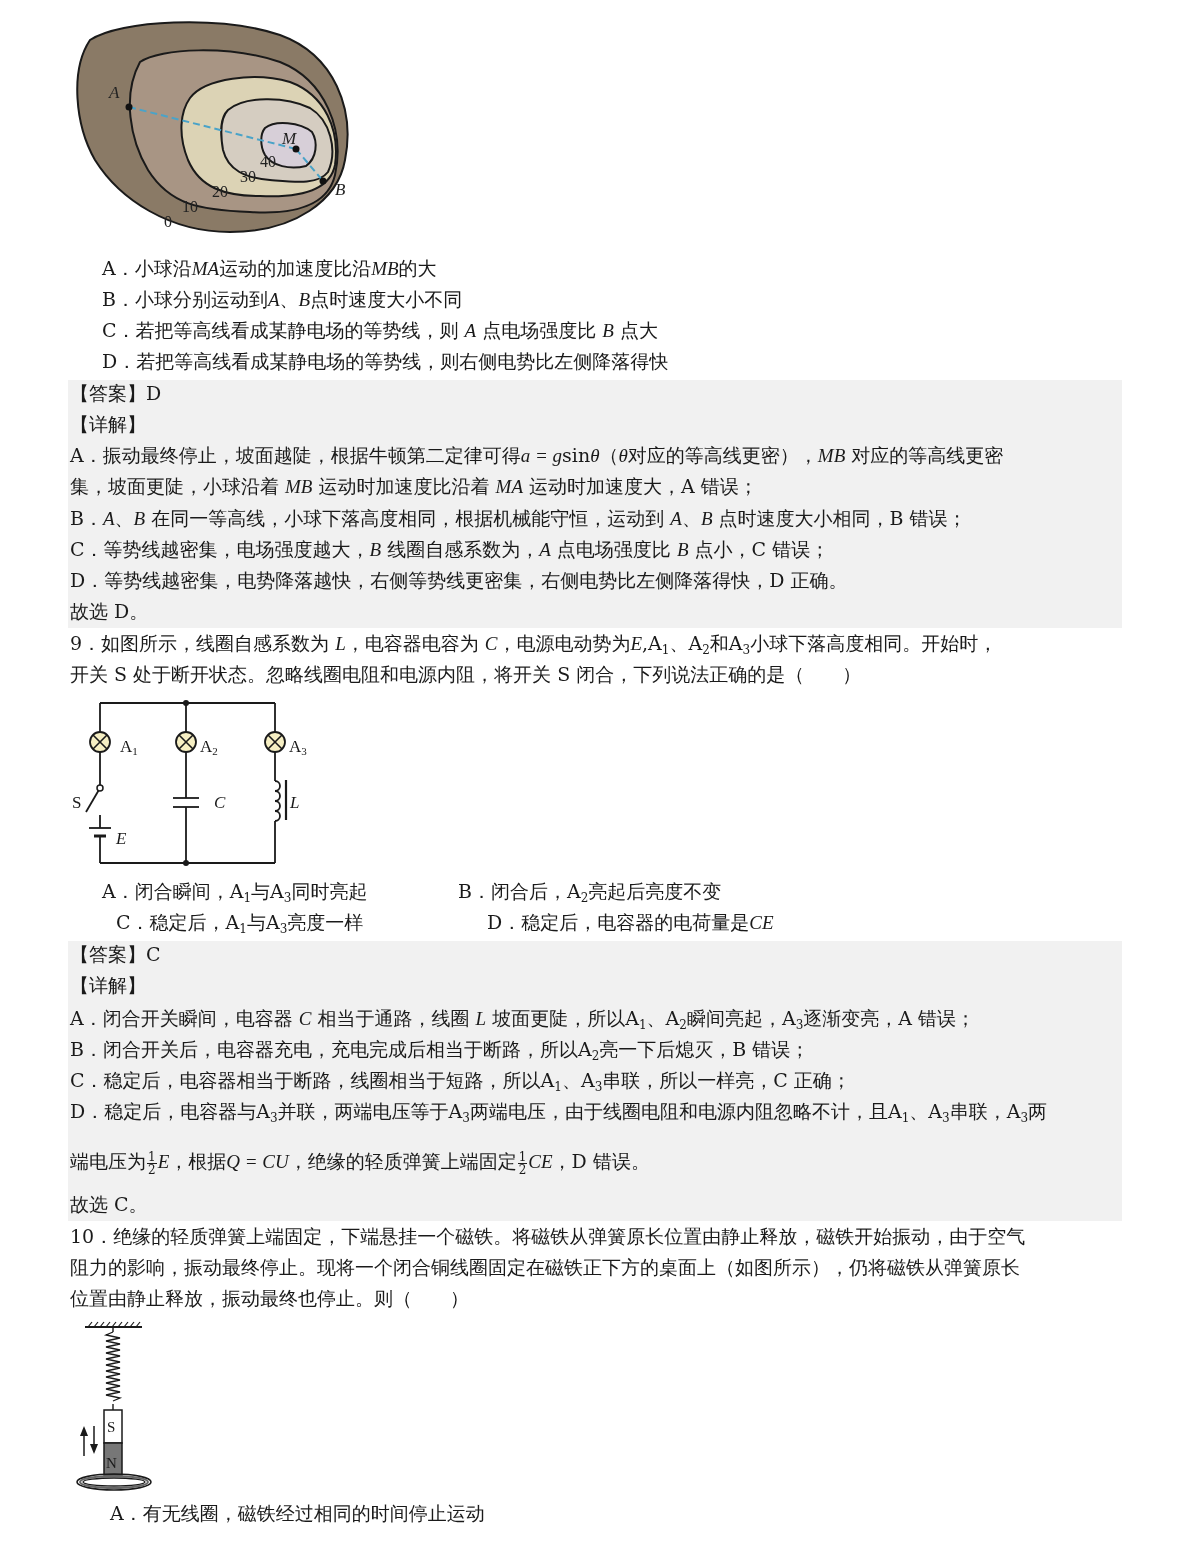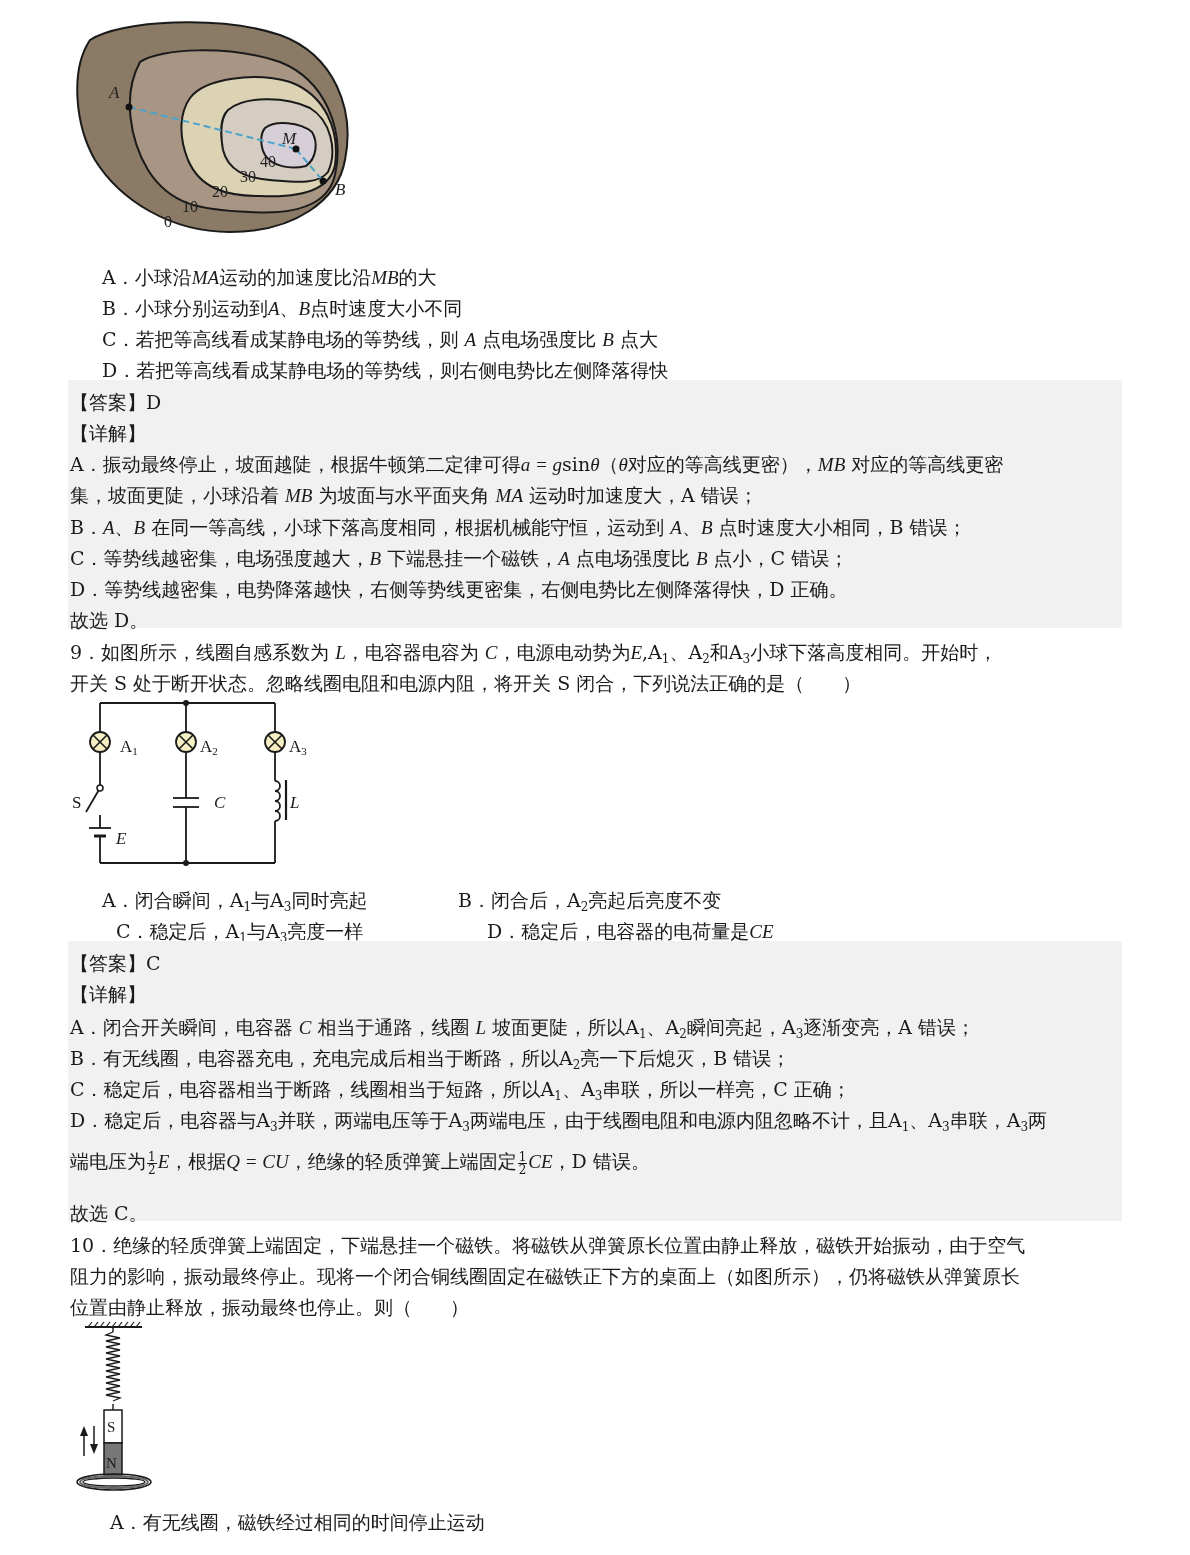--- a/index.html
+++ b/index.html
@@ -2,21 +2,21 @@
 <html><head>
 <meta charset="utf-8">
 <style>
   html, body { margin: 0; padding: 0; background: #ffffff; }
   body {
     width: 1190px; height: 1555px; position: relative; overflow: hidden;
     font-family: "DejaVu Serif", "Liberation Serif", serif;
     color: #1a1a1a; font-size: 19px;
   }
   .abs { position: absolute; }
-  .line { position: absolute; white-space: nowrap; line-height: 44px; height: 30px; }
+  .line { position: absolute; white-space: nowrap; line-height: 26px; height: 30px; }
   .panel { position: absolute; left: 68px; width: 1054px; background: #f1f1f1; }
   i.m { font-family: "Liberation Serif", serif; font-style: italic; }
   .sub { font-size: 12px; vertical-align: -4px; }
   .frac { display: inline-block; vertical-align: middle; text-align: center; font-size: 12px; line-height: 12px; margin: 0 1px; }
   .frac span { display: block; }
   .frac .num { border-bottom: 1px solid #1a1a1a; padding: 0 1px; }
 </style>
 </head>
 <body>
 
@@ -52,27 +52,27 @@
 </div>
 <div class="line" style="left:102px;top:348px">D．若把等高线看成某静电场的等势线，则右侧电势比左侧降落得快</div>
 
 <div class="panel" style="top:380px;height:248px"></div>
 <div class="line" style="left:70px;top:380px">【答案】D</div>
 <div class="line" style="left:70px;top:411px">【详解】</div>
 <div class="line" style="left:70px;top:442px">
   <span>A．振动最终停止，坡面越陡，根据牛顿第二定律可得</span><i class="m">a = g</i><span>sin</span><i class="m">θ</i><span>（</span><i class="m">θ</i><span>对应的等高线更密），</span><i class="m">MB</i><span> 对应的等高线更密</span>
 </div>
 <div class="line" style="left:70px;top:473px">
-  <span>集，坡面更陡，小球沿着 </span><i class="m">MB</i><span> 为坡面与水平面夹角 </span><i class="m">MA</i><span> 运动时加速度大，A 错误；</span>
+  <span>集，坡面更陡，小球沿着 </span><i class="m">MB</i><span> 运动时加速度比沿着 </span><i class="m">MA</i><span> 运动时加速度大，A 错误；</span>
 </div>
 <div class="line" style="left:70px;top:505px">
   <span>B．</span><i class="m">A</i><span>、</span><i class="m">B</i><span> 在同一等高线，小球下落高度相同，根据机械能守恒，运动到 </span><i class="m">A</i><span>、</span><i class="m">B</i><span> 点时速度大小相同，B 错误；</span>
 </div>
 <div class="line" style="left:70px;top:536px">
-  <span>C．等势线越密集，电场强度越大，</span><i class="m">B</i><span> 下端悬挂一个磁铁，</span><i class="m">A</i><span> 点电场强度比 </span><i class="m">B</i><span> 点小，C 错误；</span>
+  <span>C．等势线越密集，电场强度越大，</span><i class="m">B</i><span> 线圈自感系数为，</span><i class="m">A</i><span> 点电场强度比 </span><i class="m">B</i><span> 点小，C 错误；</span>
 </div>
 <div class="line" style="left:70px;top:567px">D．等势线越密集，电势降落越快，右侧等势线更密集，右侧电势比左侧降落得快，D 正确。</div>
 <div class="line" style="left:70px;top:598px">故选 D。</div>
 
 <div class="line" style="left:70px;top:630px">
   <span>9．如图所示，线圈自感系数为 </span><i class="m">L</i><span>，电容器电容为 </span><i class="m">C</i><span>，电源电动势为</span><i class="m">E</i><span>,A</span><span class="sub">1</span><span>、A</span><span class="sub">2</span><span>和A</span><span class="sub">3</span><span>小球下落高度相同。开始时，</span>
 </div>
 <div class="line" style="left:70px;top:661px">开关 S 处于断开状态。忽略线圈电阻和电源内阻，将开关 S 闭合，下列说法正确的是（　　）</div>
 
 <svg class="abs" style="left:60px;top:690px" width="300" height="180" viewBox="0 0 300 180">
@@ -142,21 +142,21 @@
   <span>D．稳定后，电容器的电荷量是</span><i class="m">CE</i>
 </div>
 
 <div class="panel" style="top:941px;height:280px"></div>
 <div class="line" style="left:70px;top:941px">【答案】C</div>
 <div class="line" style="left:70px;top:972px">【详解】</div>
 <div class="line" style="left:70px;top:1005px">
   <span>A．闭合开关瞬间，电容器 </span><i class="m">C</i><span> 相当于通路，线圈 </span><i class="m">L</i><span> 坡面更陡，所以A</span><span class="sub">1</span><span>、A</span><span class="sub">2</span><span>瞬间亮起，A</span><span class="sub">3</span><span>逐渐变亮，A 错误；</span>
 </div>
 <div class="line" style="left:70px;top:1036px">
-  <span>B．有无线圈，电容器充电，充电完成后相当于断路，所以A</span><span class="sub">2</span><span>亮一下后熄灭，B 错误；</span>
+  <span>B．闭合开关后，电容器充电，充电完成后相当于断路，所以A</span><span class="sub">2</span><span>亮一下后熄灭，B 错误；</span>
 </div>
 <div class="line" style="left:70px;top:1067px">
   <span>C．稳定后，电容器相当于断路，线圈相当于短路，所以A</span><span class="sub">1</span><span>、A</span><span class="sub">3</span><span>串联，所以一样亮，C 正确；</span>
 </div>
 <div class="line" style="left:70px;top:1098px">
   <span>D．稳定后，电容器与A</span><span class="sub">3</span><span>并联，两端电压等于A</span><span class="sub">3</span><span>两端电压，由于线圈电阻和电源内阻忽略不计，且A</span><span class="sub">1</span><span>、A</span><span class="sub">3</span><span>串联，A</span><span class="sub">3</span><span>两</span>
 </div>
 <div class="line" style="left:70px;top:1143px;height:36px;line-height:36px">
   <span>端电压为</span><span class="frac"><span class="num">1</span><span>2</span></span><i class="m">E</i><span>，根据</span><i class="m">Q = CU</i><span>，绝缘的轻质弹簧上端固定</span><span class="frac"><span class="num">1</span><span>2</span></span><i class="m">CE</i><span>，D 错误。</span>
 </div>

